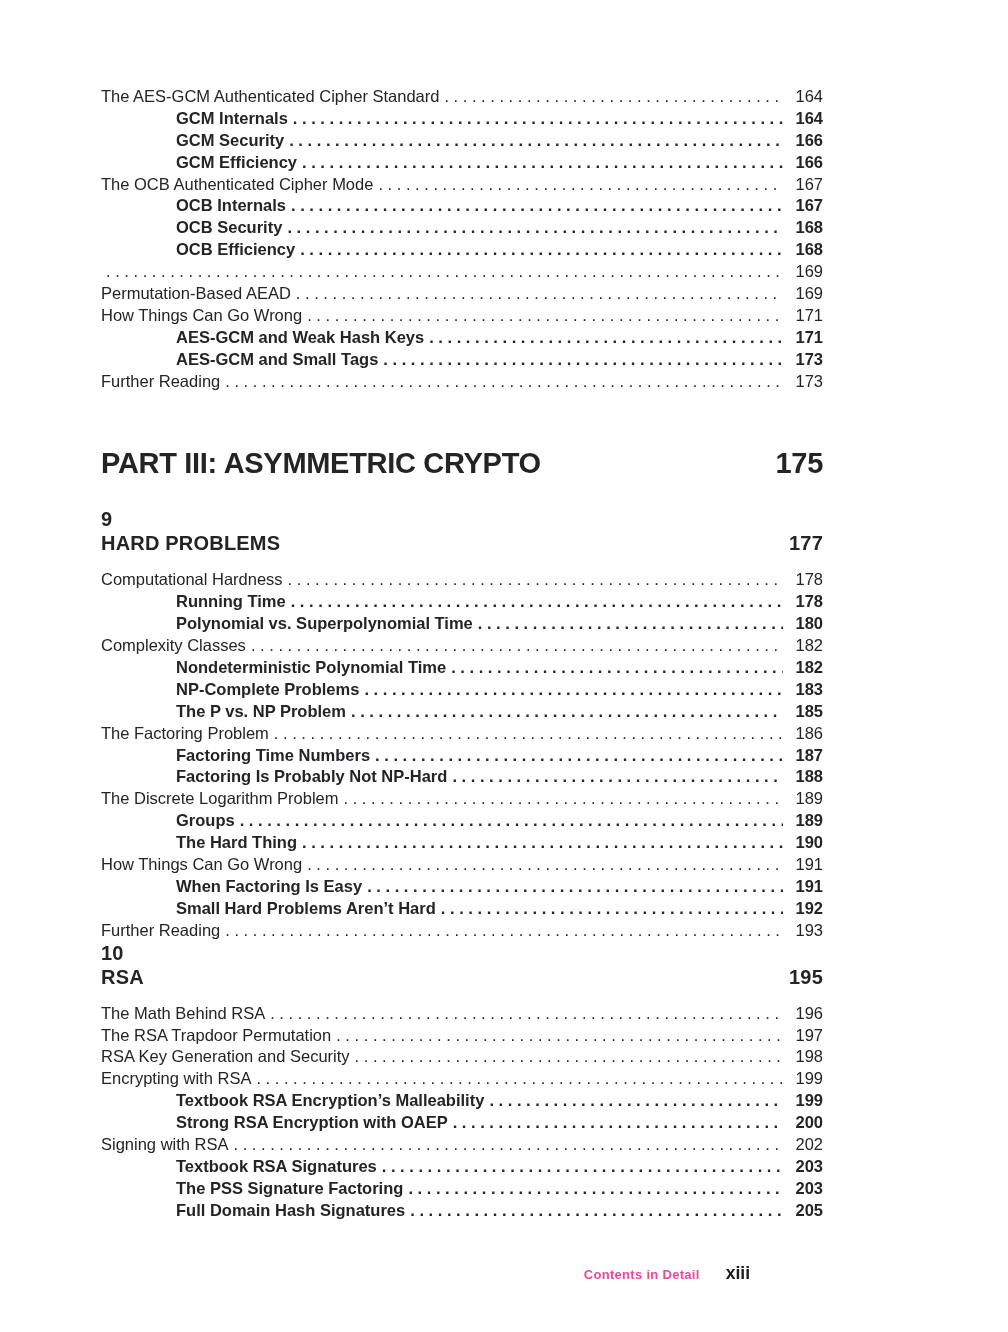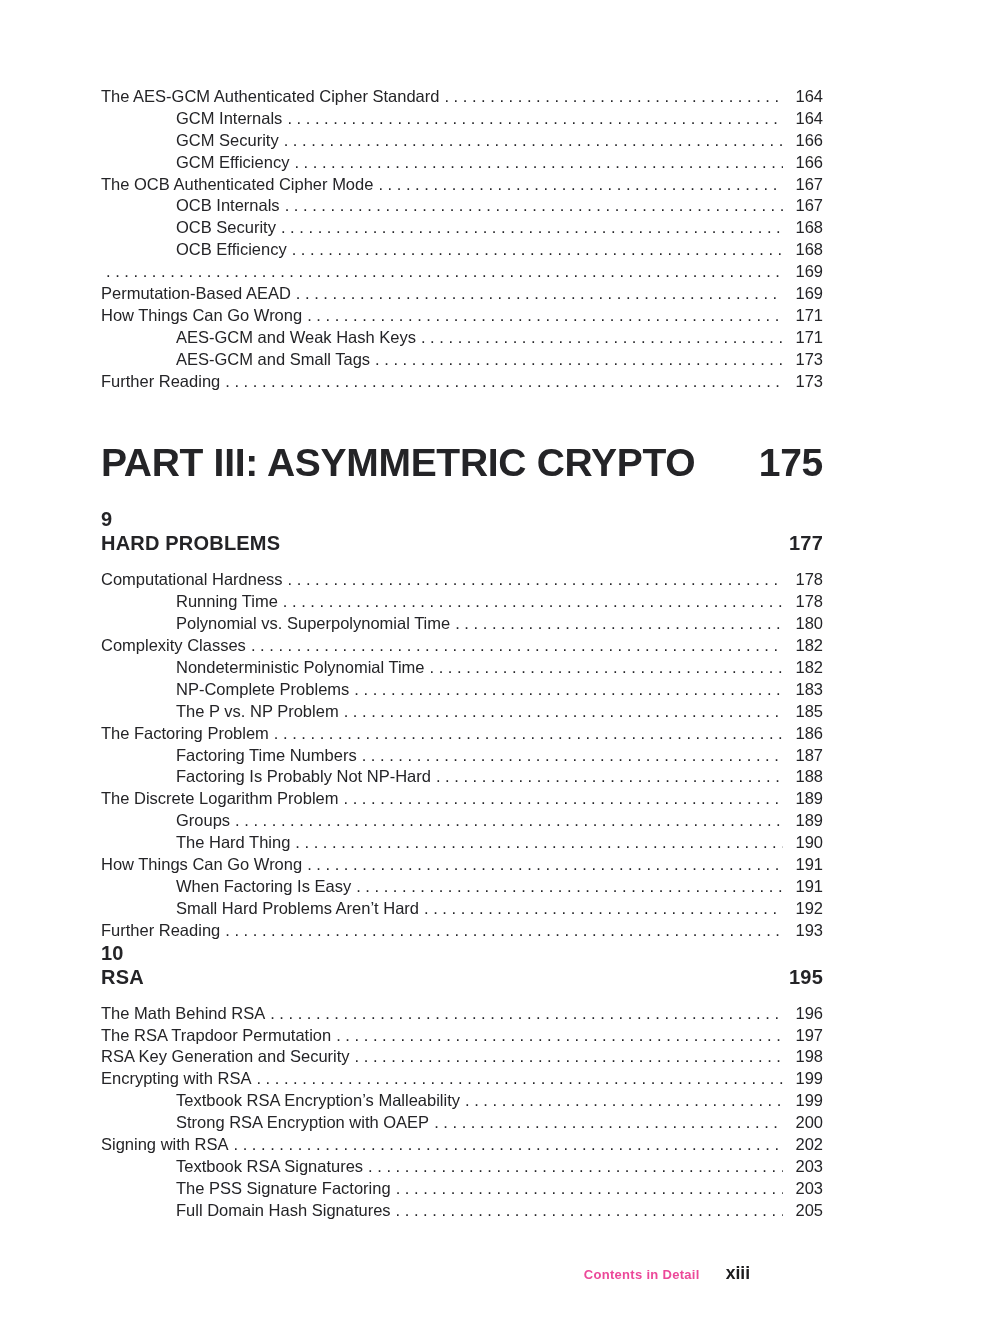--- a/index.html
+++ b/index.html
@@ -19,42 +19,42 @@
     width: 722px;
   }
   
   .toc-entry {
     display: flex;
     align-items: baseline;
     height: 21.9px;
     font-size: 16.5px;
     line-height: 21.9px;
   }
-  .toc-entry.indent { padding-left: 75px; }
+  .toc-entry.indent { padding-left: 75px; font-weight: bold; }
   .entry-label { white-space: nowrap; flex: 0 0 auto; }
   .leader {
     flex: 1 1 auto;
     overflow: hidden;
     white-space: nowrap;
     text-align: right;
     margin: 0 8px 0 5px;
     color: #242427;
   }
   .leader::after {
     content: ". . . . . . . . . . . . . . . . . . . . . . . . . . . . . . . . . . . . . . . . . . . . . . . . . . . . . . . . . . . . . . . . . . . . . . . . . . . . . . . . . . . . . . . . . . . . . . . . . . . . . . .";
   }
   .entry-page { flex: 0 0 auto; min-width: 32px; text-align: right; }
 
   
   .part-heading {
     display: flex;
     justify-content: space-between;
     align-items: center;
     margin-top: 54px;
-    font-size: 39px;
+    font-size: 29px;
     line-height: 34px;
     font-weight: bold;
     letter-spacing: -0.3px;
   }
 
   
   .chapter-heading { font-weight: bold; }
   .chapter-heading.chapter-9 { margin-top: 28px; }
   .chapter-heading.chapter-10 { }
   .chapter-number { font-size: 20px; line-height: 23px; letter-spacing: 0.2px; }

